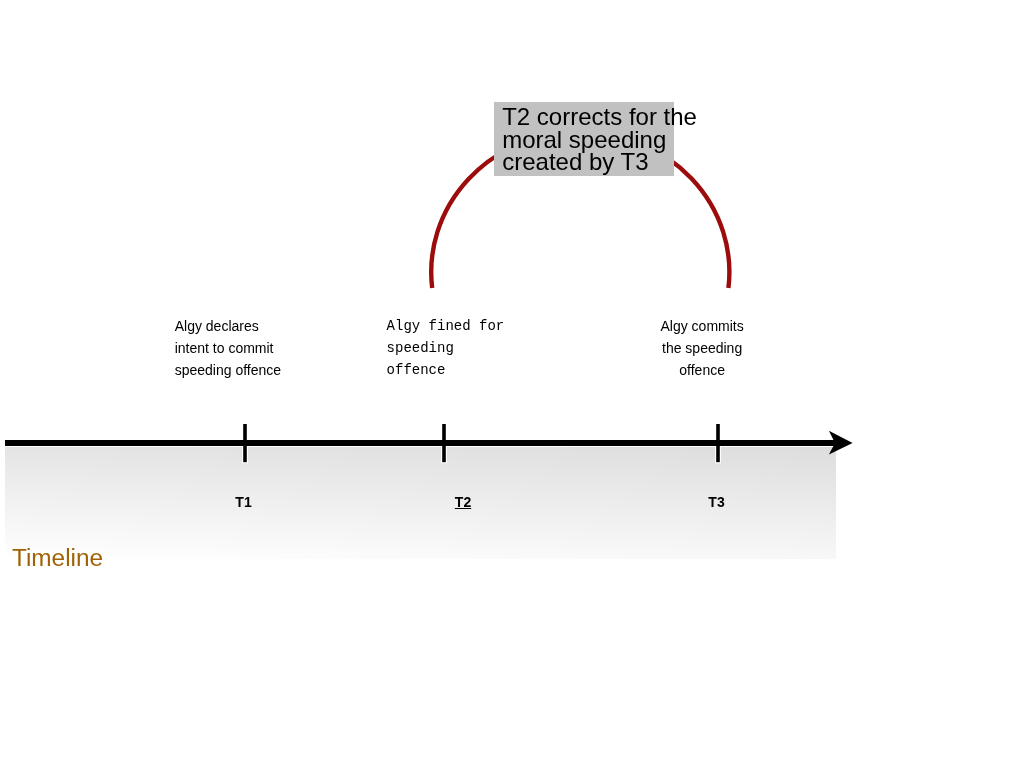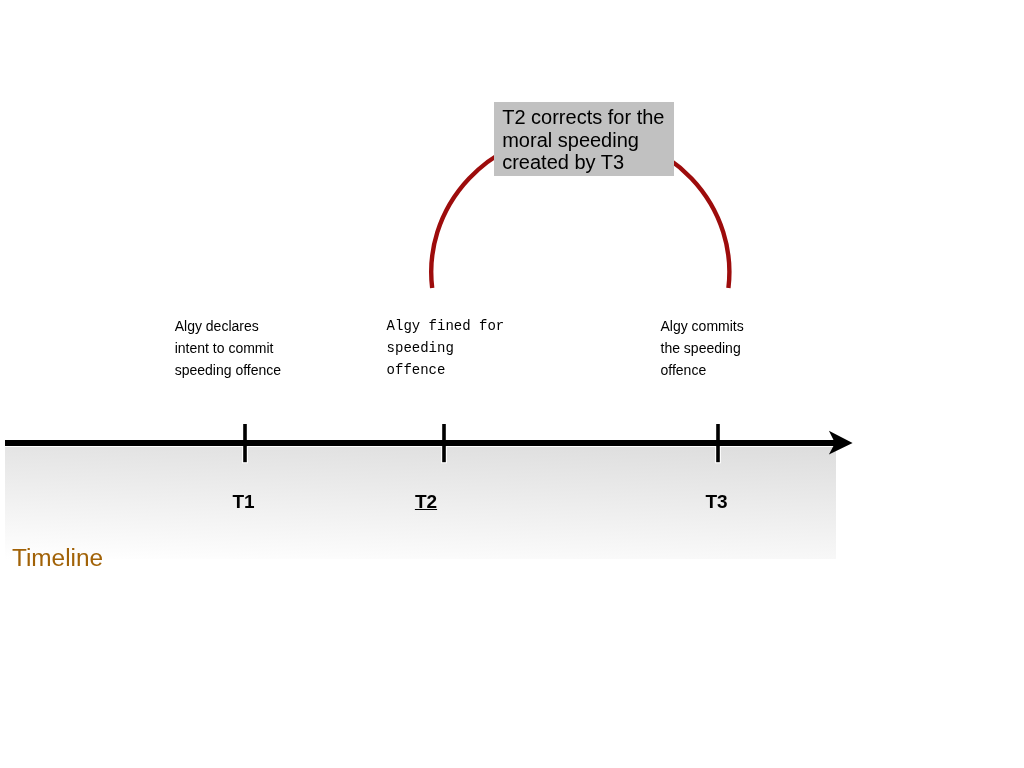--- a/index.html
+++ b/index.html
@@ -39,21 +39,21 @@
     font-size: 14px;
     line-height: 22px;
     color: #000000;
     letter-spacing: 0px;
     white-space: nowrap;
   }
   .event-label .line { display: block; }
 
   
   .tick-label {
-    font-size: 19px;
+    font-size: 14px;
     line-height: 22px;
     font-weight: bold;
     color: #000000;
     text-align: center;
     width: 60px;
   }
 
   
   #axis-caption {
     left: 11.9px;
@@ -69,21 +69,21 @@
     left: 494px;
     top: 102px;
     width: 180px;
     height: 74px;
     background: #c1c1c1;
   }
   #callout-text {
     position: absolute;
     left: 8.2px;
     top: 4.3px;
-    font-size: 20px;
+    font-size: 24px;
     line-height: 22.3px;
     color: #000000;
     white-space: nowrap;
   }
   #callout-text .line { display: block; }
 </style>
 </head>
 <body>
 
 <div id="canvas">
@@ -105,36 +105,36 @@
   <div class="abs event-label" style="left:174.7px;top:314.7px;">
     <span class="line">Algy declares</span>
     <span class="line">intent to commit</span>
     <span class="line">speeding offence</span>
   </div>
   <div class="abs event-label" style="left:386.6px;top:314.7px;font-family:Liberation Mono, monospace;">
     <span class="line">Algy fined for</span>
     <span class="line">speeding</span>
     <span class="line">offence</span>
   </div>
-  <div class="abs event-label" style="left:660.5px;top:314.7px;">
+  <div class="abs event-label" style="left:660.5px;top:314.7px;text-align:center;">
     <span class="line">Algy commits</span>
     <span class="line">the speeding</span>
     <span class="line">offence</span>
   </div>
 
   <svg class="abs" style="left:0;top:0;width:1024px;height:768px;pointer-events:none;">
     <rect x="242.1" y="422.9" width="5.8" height="40.4" fill="#ffffff"></rect>
     <rect x="441.1" y="422.9" width="5.8" height="40.4" fill="#ffffff"></rect>
     <rect x="715.1" y="422.9" width="5.8" height="40.4" fill="#ffffff"></rect>
     <rect x="243.2" y="424" width="3.6" height="38.2" fill="#000000"></rect>
     <rect x="442.2" y="424" width="3.6" height="38.2" fill="#000000"></rect>
     <rect x="716.2" y="424" width="3.6" height="38.2" fill="#000000"></rect>
     <rect x="5" y="440" width="831" height="6" fill="#000000"></rect>
     <path d="M 852.6 442.9 L 828.9 430.8 L 835.0 442.9 L 828.9 454.6 Z" fill="#000000"></path>
   </svg>
 
   <div class="abs tick-label" style="left:213.5px;top:490.8px;">T1</div>
-  <div class="abs tick-label" style="left:396px;top:490.8px;text-decoration:underline;">T2</div>
+  <div class="abs tick-label" style="left:433px;top:490.8px;text-decoration:underline;">T2</div>
   <div class="abs tick-label" style="left:686.5px;top:490.8px;">T3</div>
 
   <div id="axis-caption" class="abs">Timeline</div>
 
 </div>
 
 </body></html>

